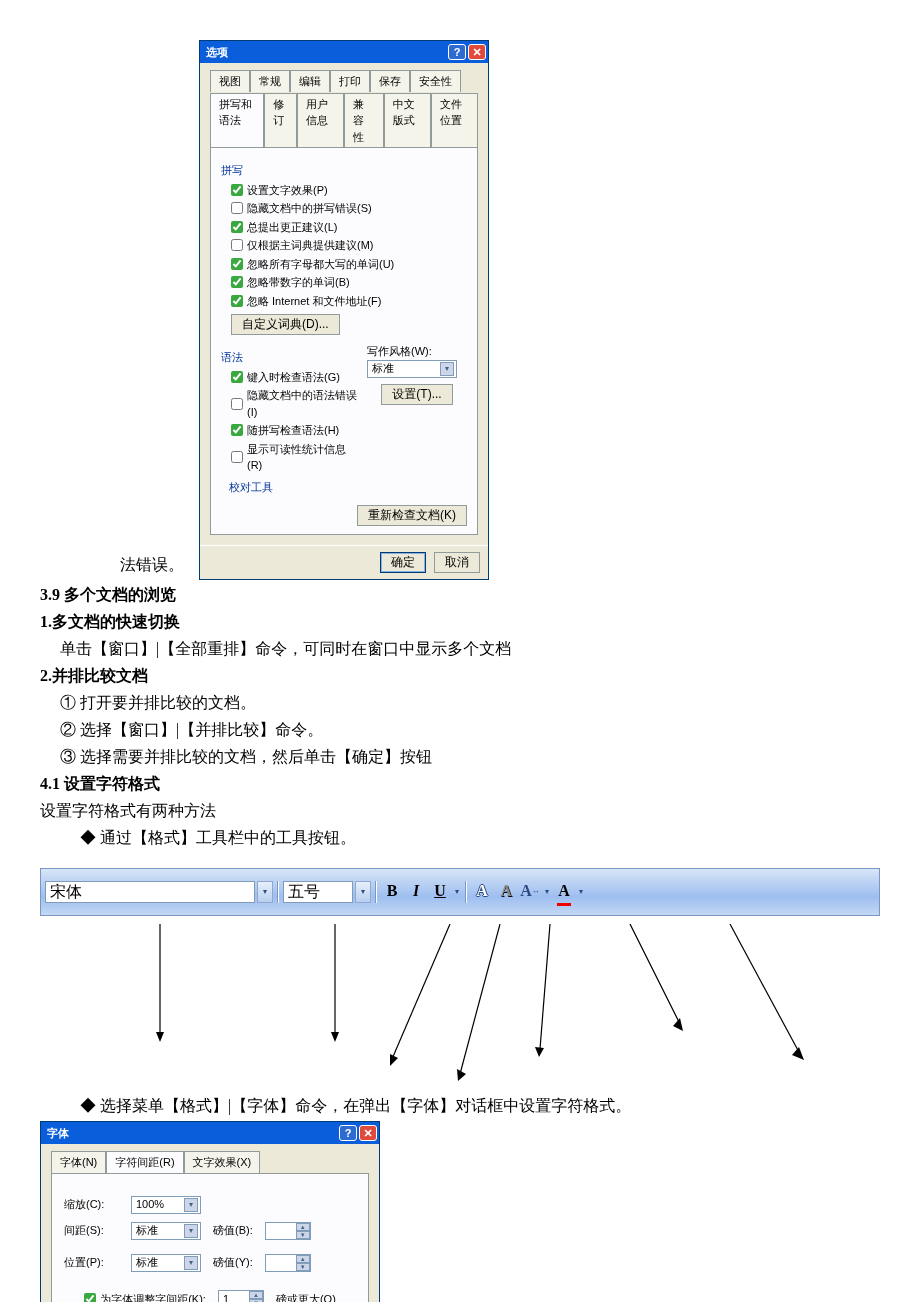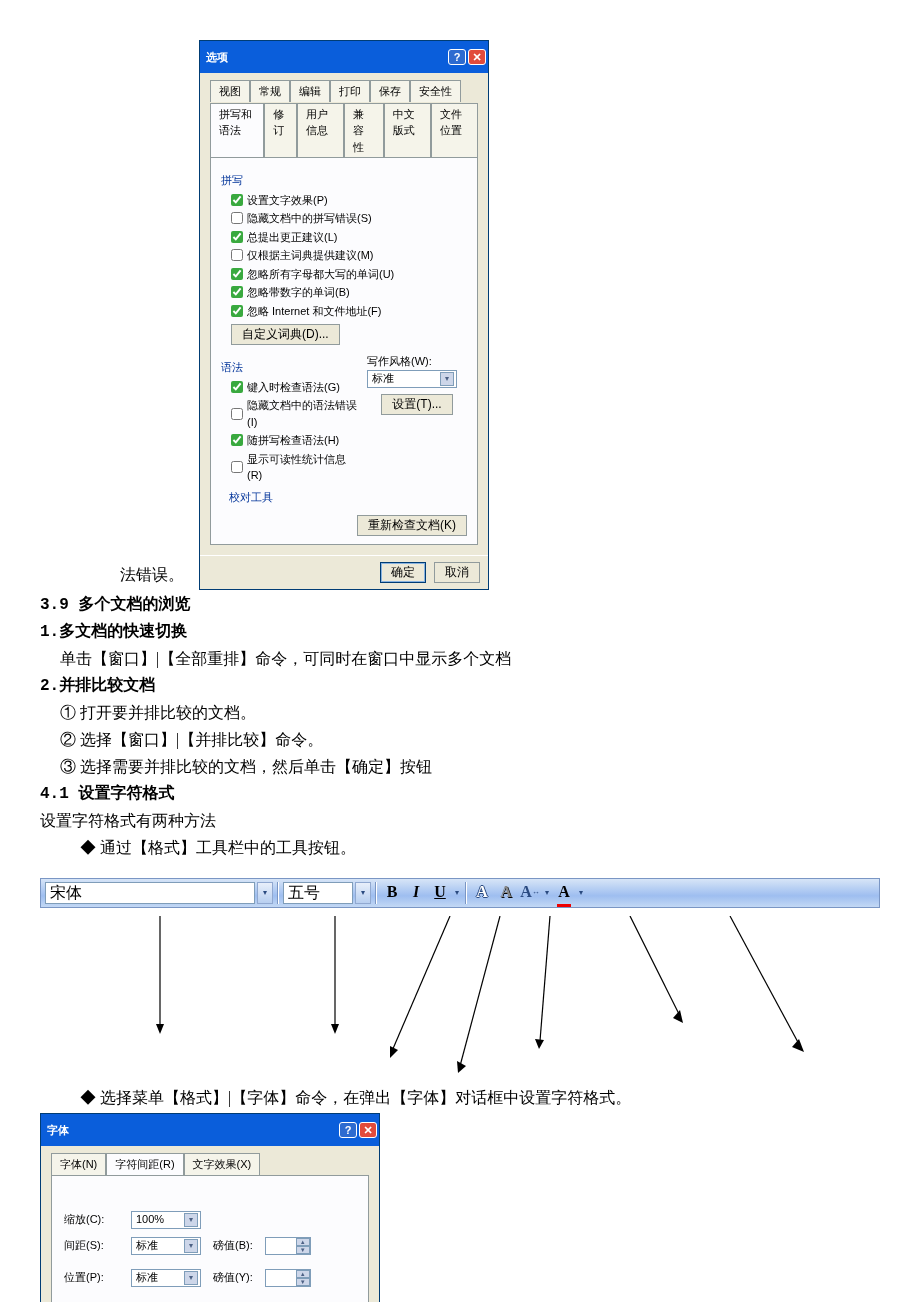--- a/index.html
+++ b/index.html
@@ -6,37 +6,37 @@
   body {
     margin: 0;
     padding: 40px 40px 40px 40px;
     font-family: "SimSun", serif;
     font-size: 16px;
     line-height: 1.5;
     background: #fff;
     color: #000;
     width: 920px;
   }
-  .section-num { font-weight: bold; font-family: Liberation Mono, monospace; }
+  .section-num { font-weight: bold; }
   .doc-line { margin: 3px 0; }
   .indent { padding-left: 20px; }
   .errors-line { padding-left: 80px; }
   .dialog {
     background: #ece9d8;
     border: 1px solid #003c74;
     font-family: Tahoma, "SimSun", sans-serif;
     font-size: 11px;
     position: relative;
   }
   .titlebar {
     background: linear-gradient(to bottom, #3a6ea5 0%, #0a246a 5%, #3a6ea5 100%);
     background: #0a246a;
     background: linear-gradient(to right,#0055e5,#2a7de1 50%,#0055e5);
     background: #0a5edb;
-    height: 32px;
+    height: 22px;
     display: flex;
     align-items: center;
     justify-content: space-between;
     padding: 0 2px 0 6px;
     color: #fff;
     font-weight: bold;
   }
   .titlebar .wbtns { display:flex; gap:2px; }
   .wbtn {
     width: 18px; height: 16px;
@@ -69,21 +69,21 @@
   .chk { display:flex; align-items:center; gap:4px; padding:1px 0 1px 10px; }
   .chk input { width:12px; height:12px; accent-color:#39a93f; margin:0; }
   .btn {
     border:1px solid #919b9c;
     background:#ece9d8;
     padding:1px 10px;
     font-size:12px;
     font-family:inherit;
   }
   .btn.default { border:1px solid #003c74; box-shadow: inset 0 0 0 1px #88b3e0; }
-  .ftrow { display:flex; gap:12px; align-items:center; margin-top:21px; }
+  .ftrow { display:flex; gap:12px; align-items:center; margin-top:8px; }
   .sel {
     border:1px solid #7f9db9;
     height:18px;
     background:#fff;
     display:inline-flex;
     align-items:center;
     justify-content:space-between;
     padding:0 2px 0 4px;
     font-size:11px;
   }
@@ -100,21 +100,21 @@
   }
   .spinner .val{padding:0 4px;min-width:30px;font-size:11px;}
   .spinner .sp{display:flex;flex-direction:column;}
   .spinner .sp div{width:14px;height:8px;border:1px solid #7f9db9;background:#cdd6e9;font-size:6px;text-align:center;line-height:6px;color:#4d6185;}
   .dlg-footer{ display:flex; justify-content:flex-end; gap:8px; padding:6px 8px; border-top:1px solid #fff; }
   .toolbar-blue {
     display:flex;
     align-items:center;
     background:linear-gradient(to bottom,#d7e5f7,#9ebef0 60%,#c3d8f4);
     border:1px solid #7a96c4;
-    height:30px;
+    height:48px;
     padding:0 4px;
     gap:2px;
     margin:18px 0 8px 0;
   }
   .tb-input{
     background:#fff;border:1px solid #7f9db9;height:22px;
     padding:0 4px;font-size:16px;font-family:SimSun;
     display:flex;align-items:center;
   }
   .tb-drop{width:16px;height:22px;background:linear-gradient(#e8effa,#b8cff0);border:1px solid #90a8d0;display:flex;align-items:center;justify-content:center;font-size:8px;color:#2a4a80;}

